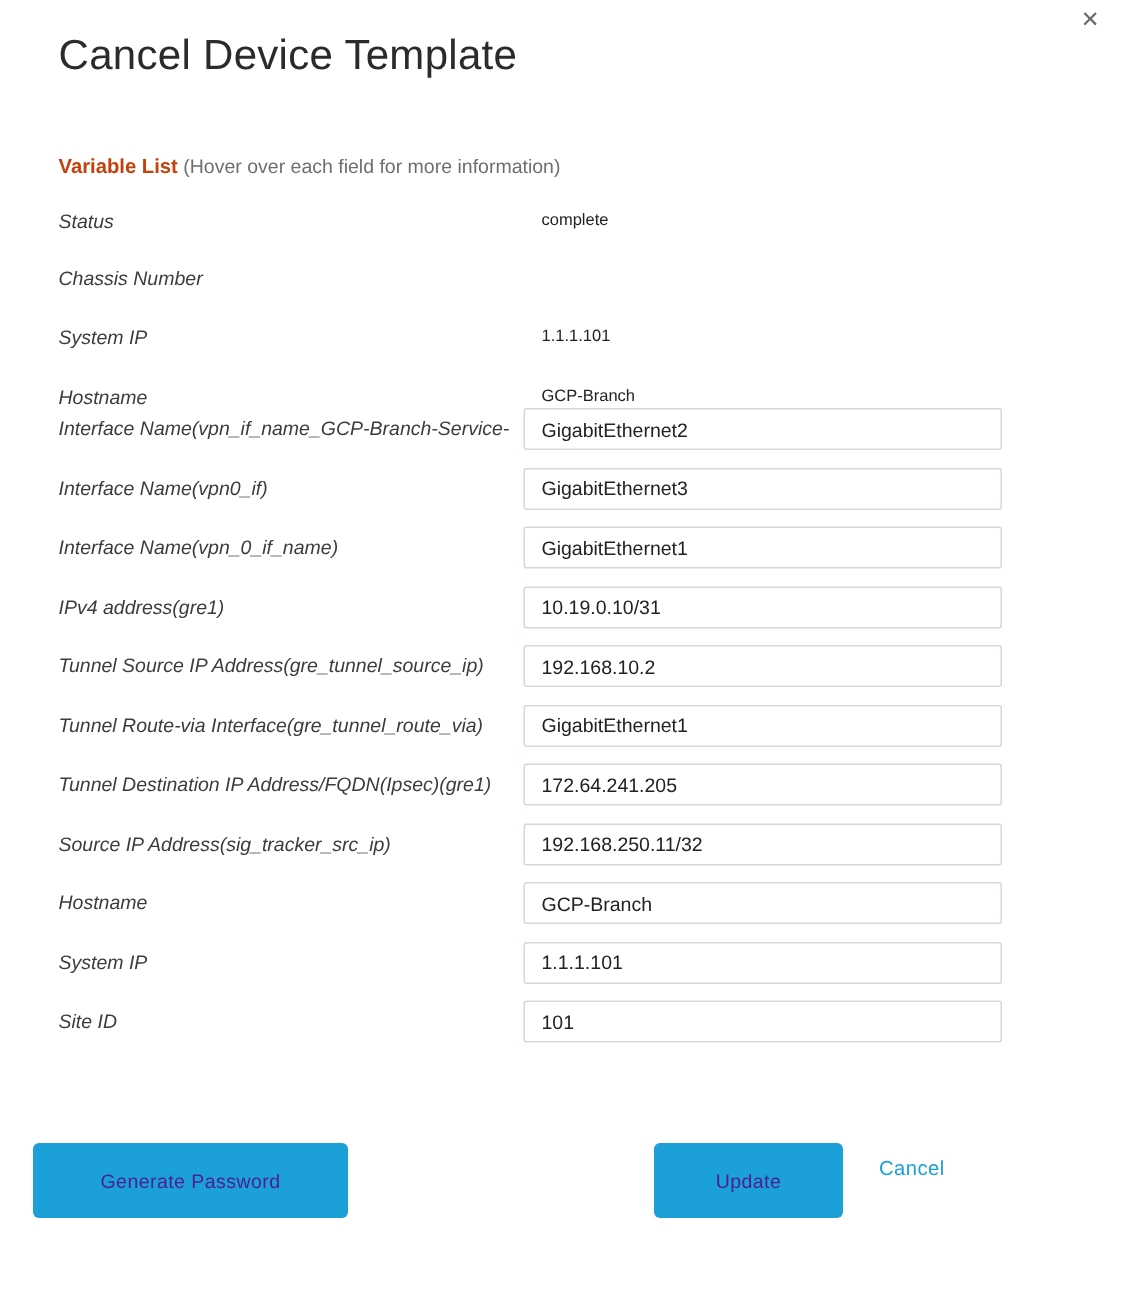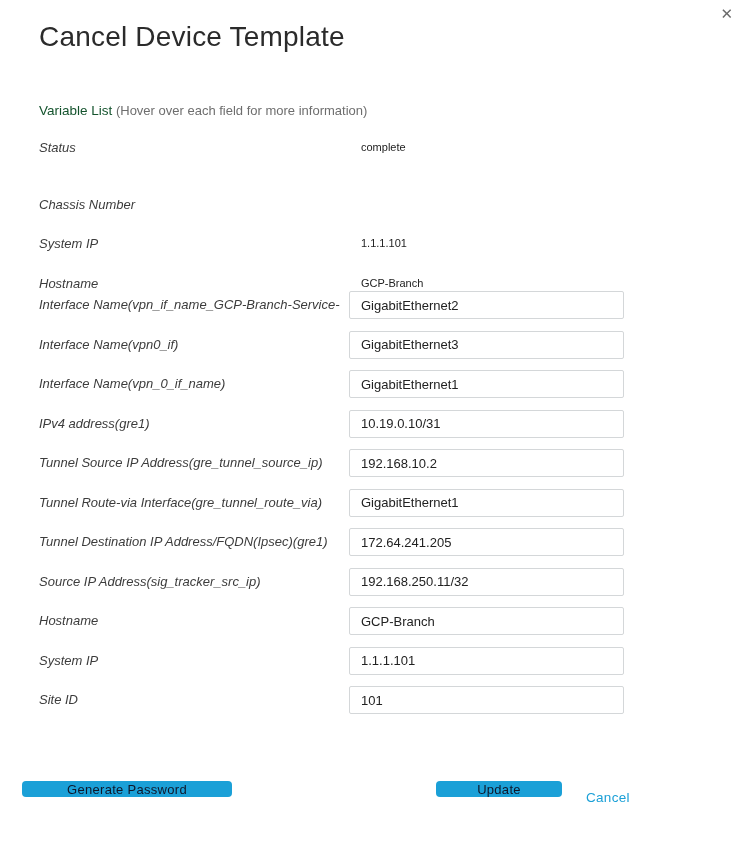--- a/index.html
+++ b/index.html
@@ -34,22 +34,22 @@
     color: #2b2b2b;
     letter-spacing: 0.2px;
   }
   .section-head {
     margin: 50px 39px 0 39px;
     font-size: 13px;
     line-height: 16px;
     color: #6e6e6e;
   }
   .section-head .head-strong {
-    color: #14532d;
-    font-weight: 400;
+    color: #c2410c;
+    font-weight: 700;
     font-size: 13.5px;
   }
   .row {
     display: flex;
     align-items: center;
     padding-left: 39px;
   }
   .row .label {
     flex: none;
     width: 310px;
@@ -60,55 +60,55 @@
     font-style: italic;
   }
   .static-row { height: 16px; }
   .static-row .value {
     margin-left: 12px;
     font-size: 11px;
     color: #222222;
     white-space: nowrap;
   }
   .static-row.r-status   { margin-top: 20px; }
-  .static-row.r-chassis  { margin-top: 41px; }
+  .static-row.r-chassis  { margin-top: 22px; }
   .static-row.r-sysip    { margin-top: 23px; }
   .static-row.r-hostname { margin-top: 24px; }
   .input-row {
     height: 28px;
     margin-bottom: 11.5px;
   }
   .input-row:first-of-type { margin-top: 19px; }
   .input-row .label { line-height: 28px; }
   .field {
-    width: 275px;
+    width: 319px;
     height: 28px;
     box-sizing: border-box;
     border: 1px solid #d4d7d9;
     border-radius: 2px;
     padding: 0 10px 0 11px;
     font-size: 13px;
     color: #222222;
     font-family: "Liberation Sans", sans-serif;
     background: #ffffff;
     outline: none;
   }
   .footer {
     position: relative;
     height: 33px;
     margin-top: 67px;
   }
   .btn {
     position: absolute;
     top: 0;
-    height: 16px;
+    height: 50px;
     border: none;
     border-radius: 4px;
     background: #1ba0d7;
-    color: #0f172a;
+    color: #4c1d95;
     font-size: 13px;
     font-family: "Liberation Sans", sans-serif;
     cursor: pointer;
     letter-spacing: 0.3px;
   }
   .btn-generate { left: 22px;  width: 210px; }
   .btn-update   { left: 436px; width: 126px; }
   .cancel-link {
     position: absolute;
     left: 586px;

